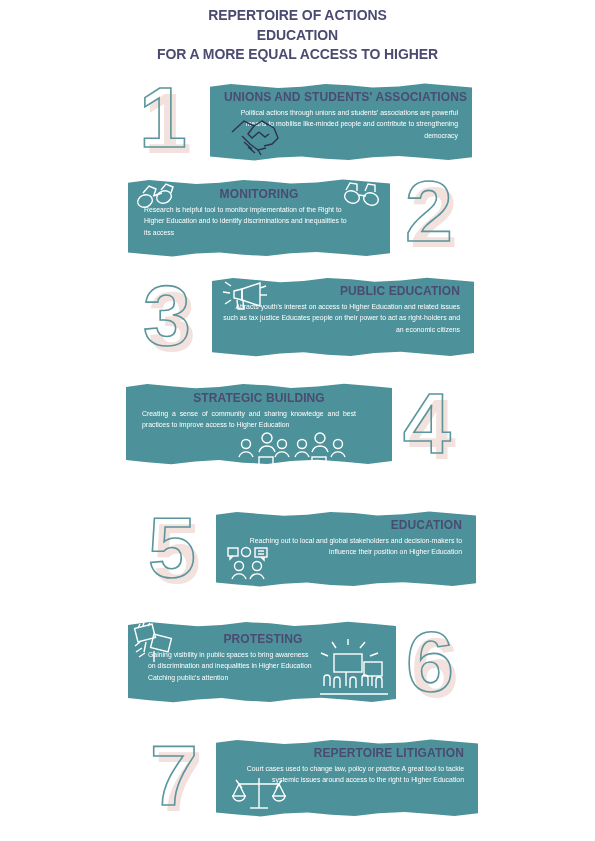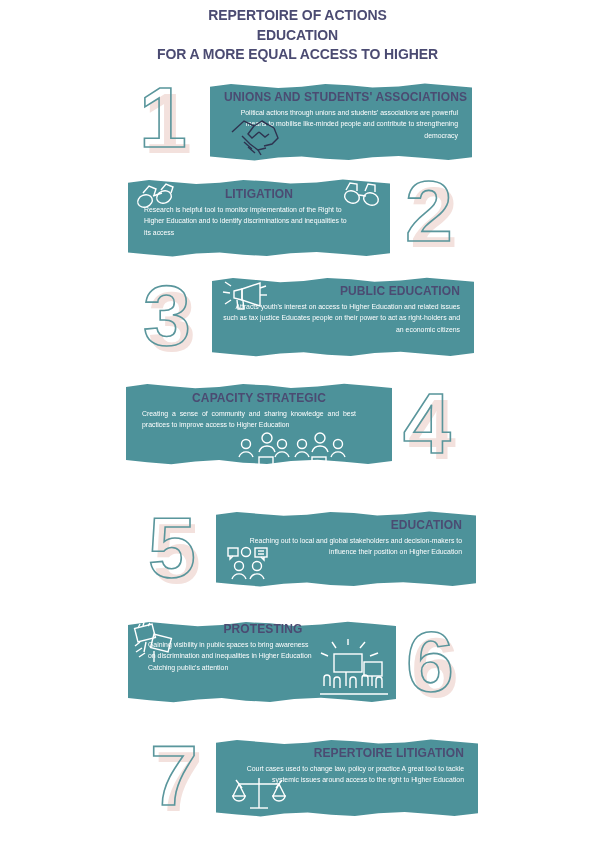--- a/index.html
+++ b/index.html
@@ -150,21 +150,21 @@
           </g>
         </svg>
       </div>
     </div>
   </div>
 
   <div class="row" style="top:178px;height:80px;">
     <div class="panel-wrap" style="left:128px; width:262px; height:80px;">
       <div class="panel"></div>
       <div class="panel-inner" style="top:9px;">
-        <div class="sec-title al-c">LITIGATION</div>
+        <div class="sec-title al-c">MONITORING</div>
         <div class="sec-body al-l" style="padding:0 24px 0 2px;">Research is helpful tool to monitor implementation of the Right to Higher Education and to identify discriminations and inequalities to its access</div>
       </div>
       <div class="icon" style="left:6px; top:4px;">
         <svg width="44" height="30" viewBox="0 0 44 30">
           <g class="ico-w">
             <ellipse cx="11" cy="19" rx="7.5" ry="6" transform="rotate(-22 11 19)"></ellipse>
             <ellipse cx="30" cy="15" rx="7.5" ry="6" transform="rotate(-22 30 15)"></ellipse>
             <path d="M9 11 L15 4 L22 7 L20 13"></path>
             <path d="M27 8 L32 2 L39 5 L37 11"></path>
             <path d="M19 14 L28 11"></path>
@@ -208,21 +208,21 @@
           </g>
         </svg>
       </div>
     </div>
   </div>
 
   <div class="row" style="top:382px;height:84px;">
     <div class="panel-wrap" style="left:126px; width:266px; height:84px;">
       <div class="panel"></div>
       <div class="panel-inner" style="top:9px;">
-        <div class="sec-title al-c">CAPACITY STRATEGIC</div>
+        <div class="sec-title al-c">STRATEGIC BUILDING</div>
         <div class="sec-body al-j" style="padding:0 22px 0 2px;">Creating a sense of community and sharing knowledge and best practices to improve access to Higher Education</div>
       </div>
       <div class="icon" style="left:108px; top:48px;">
         <svg width="120" height="36" viewBox="0 0 120 36">
           <g class="ico-w">
             <circle cx="12" cy="14" r="4.5"></circle>
               <path d="M5 27 a7.5 8 0 0 1 14 0"></path>
             <circle cx="33" cy="8" r="5"></circle>
               <path d="M25 22 a8.5 9 0 0 1 16 0"></path>
             <circle cx="48" cy="14" r="4.5"></circle>
@@ -266,21 +266,21 @@
               <path d="M24 33 a7.5 8 0 0 1 14 0"></path>
           </g>
         </svg>
       </div>
     </div>
   </div>
 
   <div class="row" style="top:620px;height:84px;">
     <div class="panel-wrap" style="left:128px; width:268px; height:84px;">
       <div class="panel"></div>
-      <div class="panel-inner" style="top:2px;padding-left:16px;">
+      <div class="panel-inner" style="top:12px;padding-left:16px;">
         <div class="sec-title al-c">PROTESTING</div>
         <div class="sec-body al-l" style="padding:0 66px 0 4px;">Gaining visibility in public spaces to bring awareness on discrimination and inequalities in Higher Education Catching public's attention</div>
       </div>
       <div class="icon" style="left:2px; top:2px;">
         <svg width="56" height="50" viewBox="0 0 56 50">
           <g class="ico-w">
             <rect x="6" y="4" width="18" height="14" transform="rotate(-14 15 11)"></rect>
             <rect x="22" y="14" width="18" height="14" transform="rotate(14 31 21)"></rect>
             <path d="M8 6 L10 2"></path>
               <path d="M13 4 L14 0"></path>

